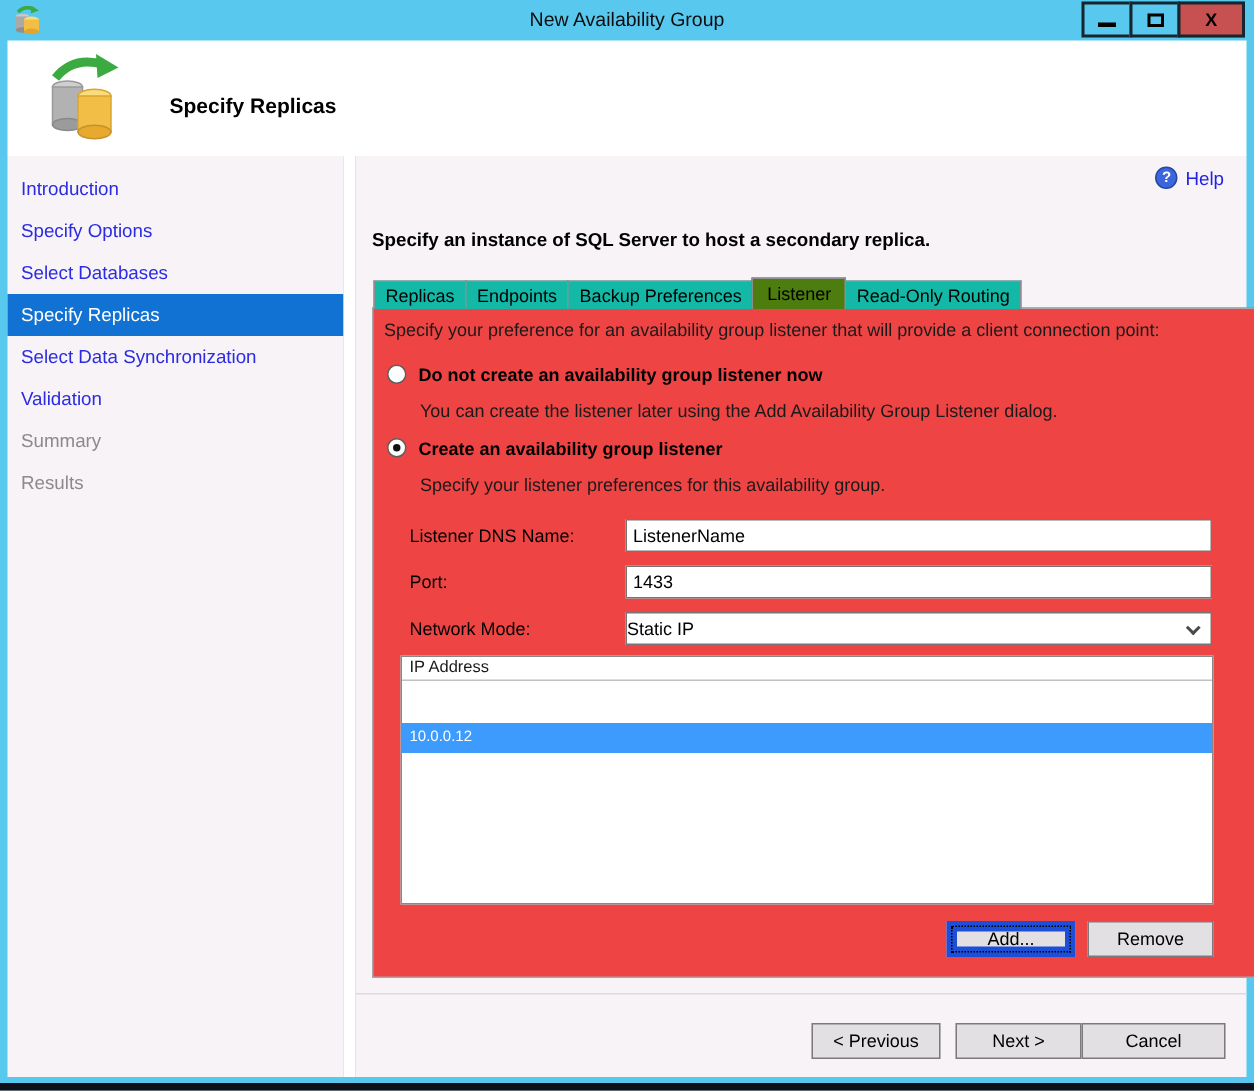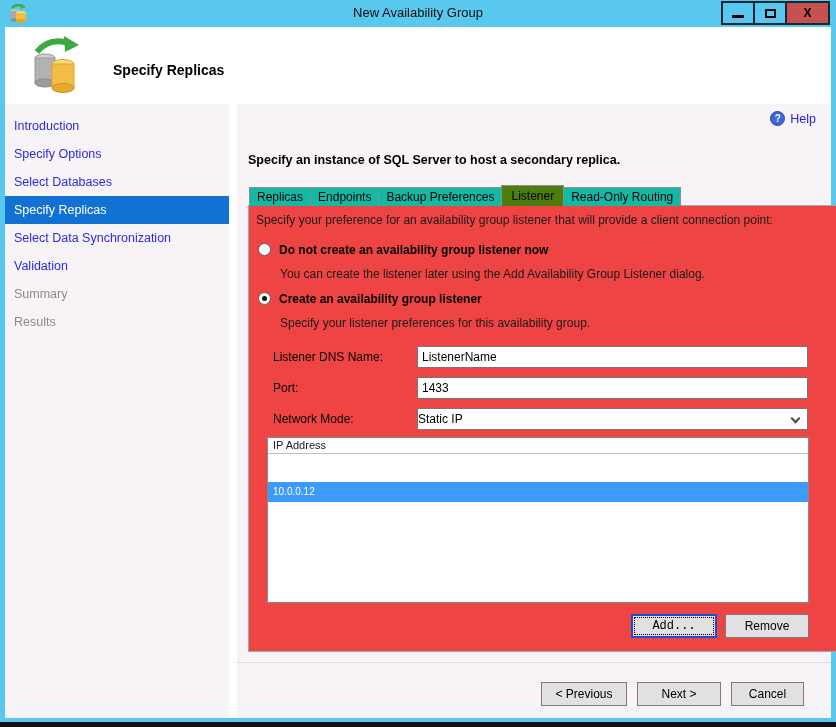--- a/index.html
+++ b/index.html
@@ -117,28 +117,28 @@
   }
   .iplist-row { height:20px; font-size:10px; padding-left:5px; line-height:20px; cursor:pointer;margin-top:28px; }
   .iplist-row.selected { background:#3D9BFE; color:#FFFFFF; }
 
   
   .btn {
     position:absolute; height:24px; background:#E2E0E2; border:1px solid #7C7A7C;
     font-size:12px; color:#000; font-family:"Liberation Sans", sans-serif;
     display:flex; align-items:center; justify-content:center; cursor:pointer;
   }
-  .btn.focused { border:2px solid #1d4ed8; outline:1px dotted #000; outline-offset:-4px;font-family:Liberation Mono, monospace; }
+  .btn.focused { border:7px solid #1d4ed8; outline:1px dotted #000; outline-offset:-4px; }
   .btn-add    { left:382px; top:408px; width:86px; }
   .btn-remove { left:476px; top:408px; width:84px; }
 
   .footer-sep { position:absolute; left:0; top:558px; width:594px; border-top:1px solid #DDD9DD; }
   .btn-previous { left:304px; top:578px; width:86px; }
   .btn-next     { left:400px; top:578px; width:84px; }
-  .btn-cancel   { left:494px; top:578px; width:73px; }
+  .btn-cancel   { left:484px; top:578px; width:96px; }
 
   .bottom-strip { position:absolute; left:0; top:722px; width:836px; height:5px; background:#10101A; }
 </style>
 </head>
 <body>
 
 <div class="window">
 
   <div class="titlebar">
     <svg class="app-icon" viewBox="0 0 18 19">

